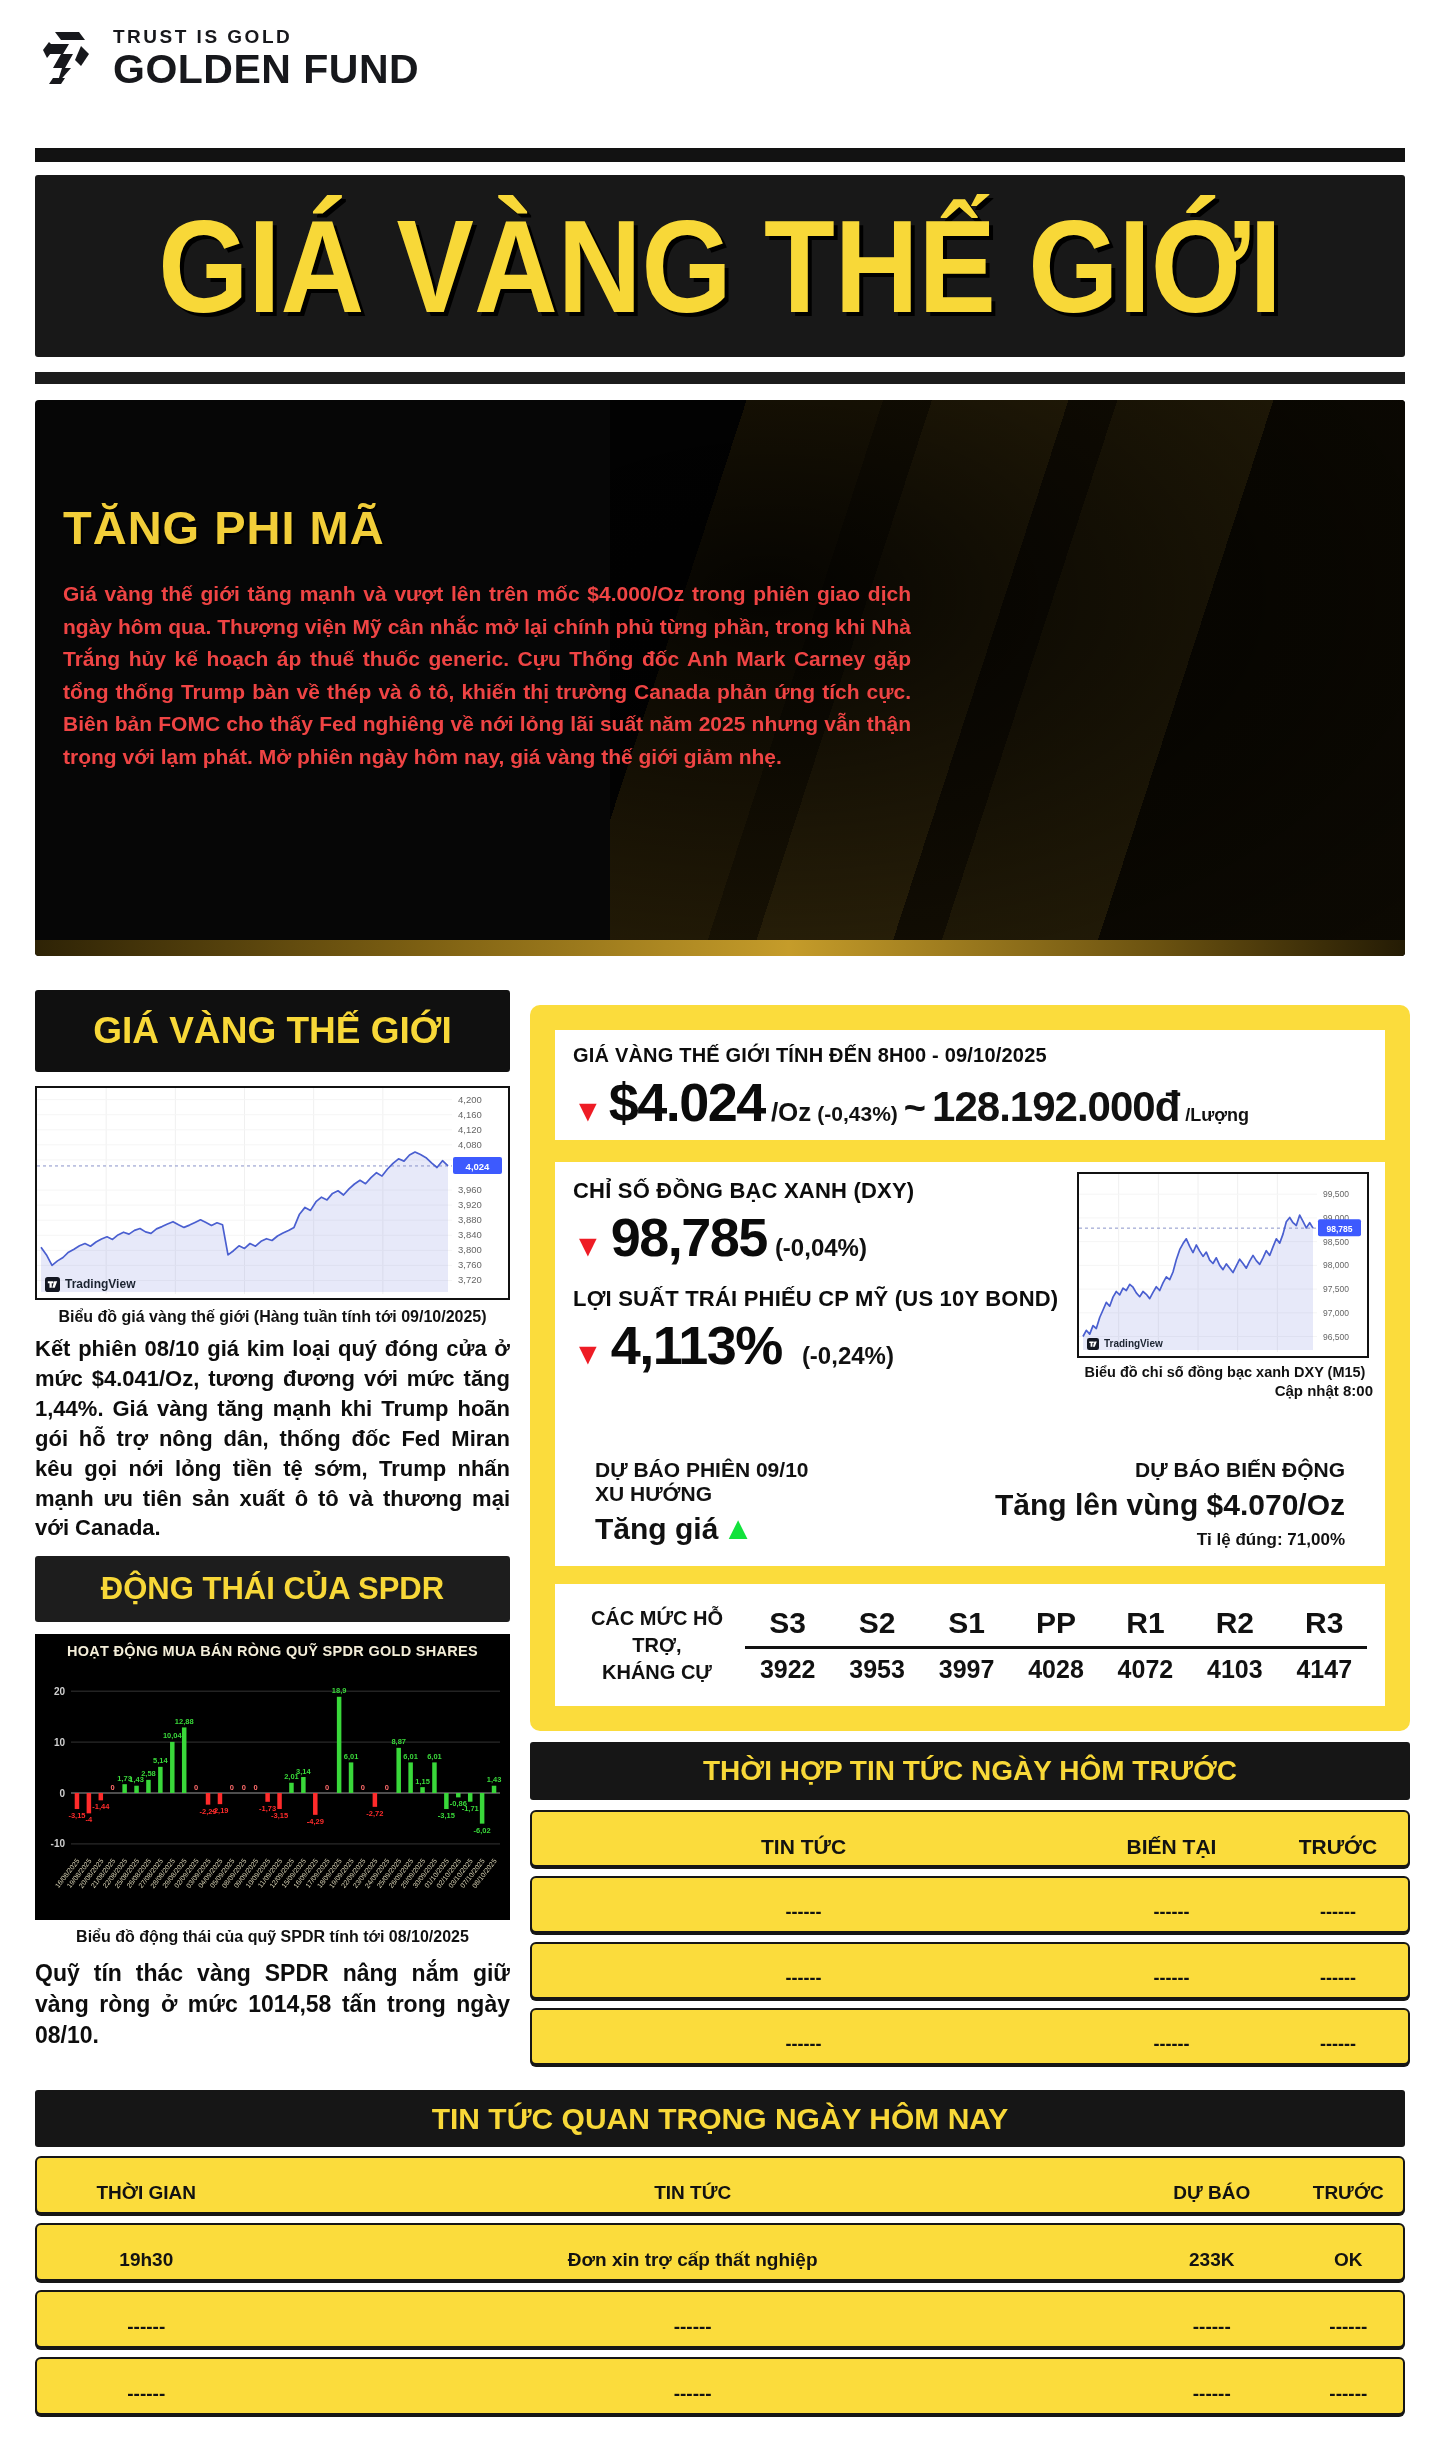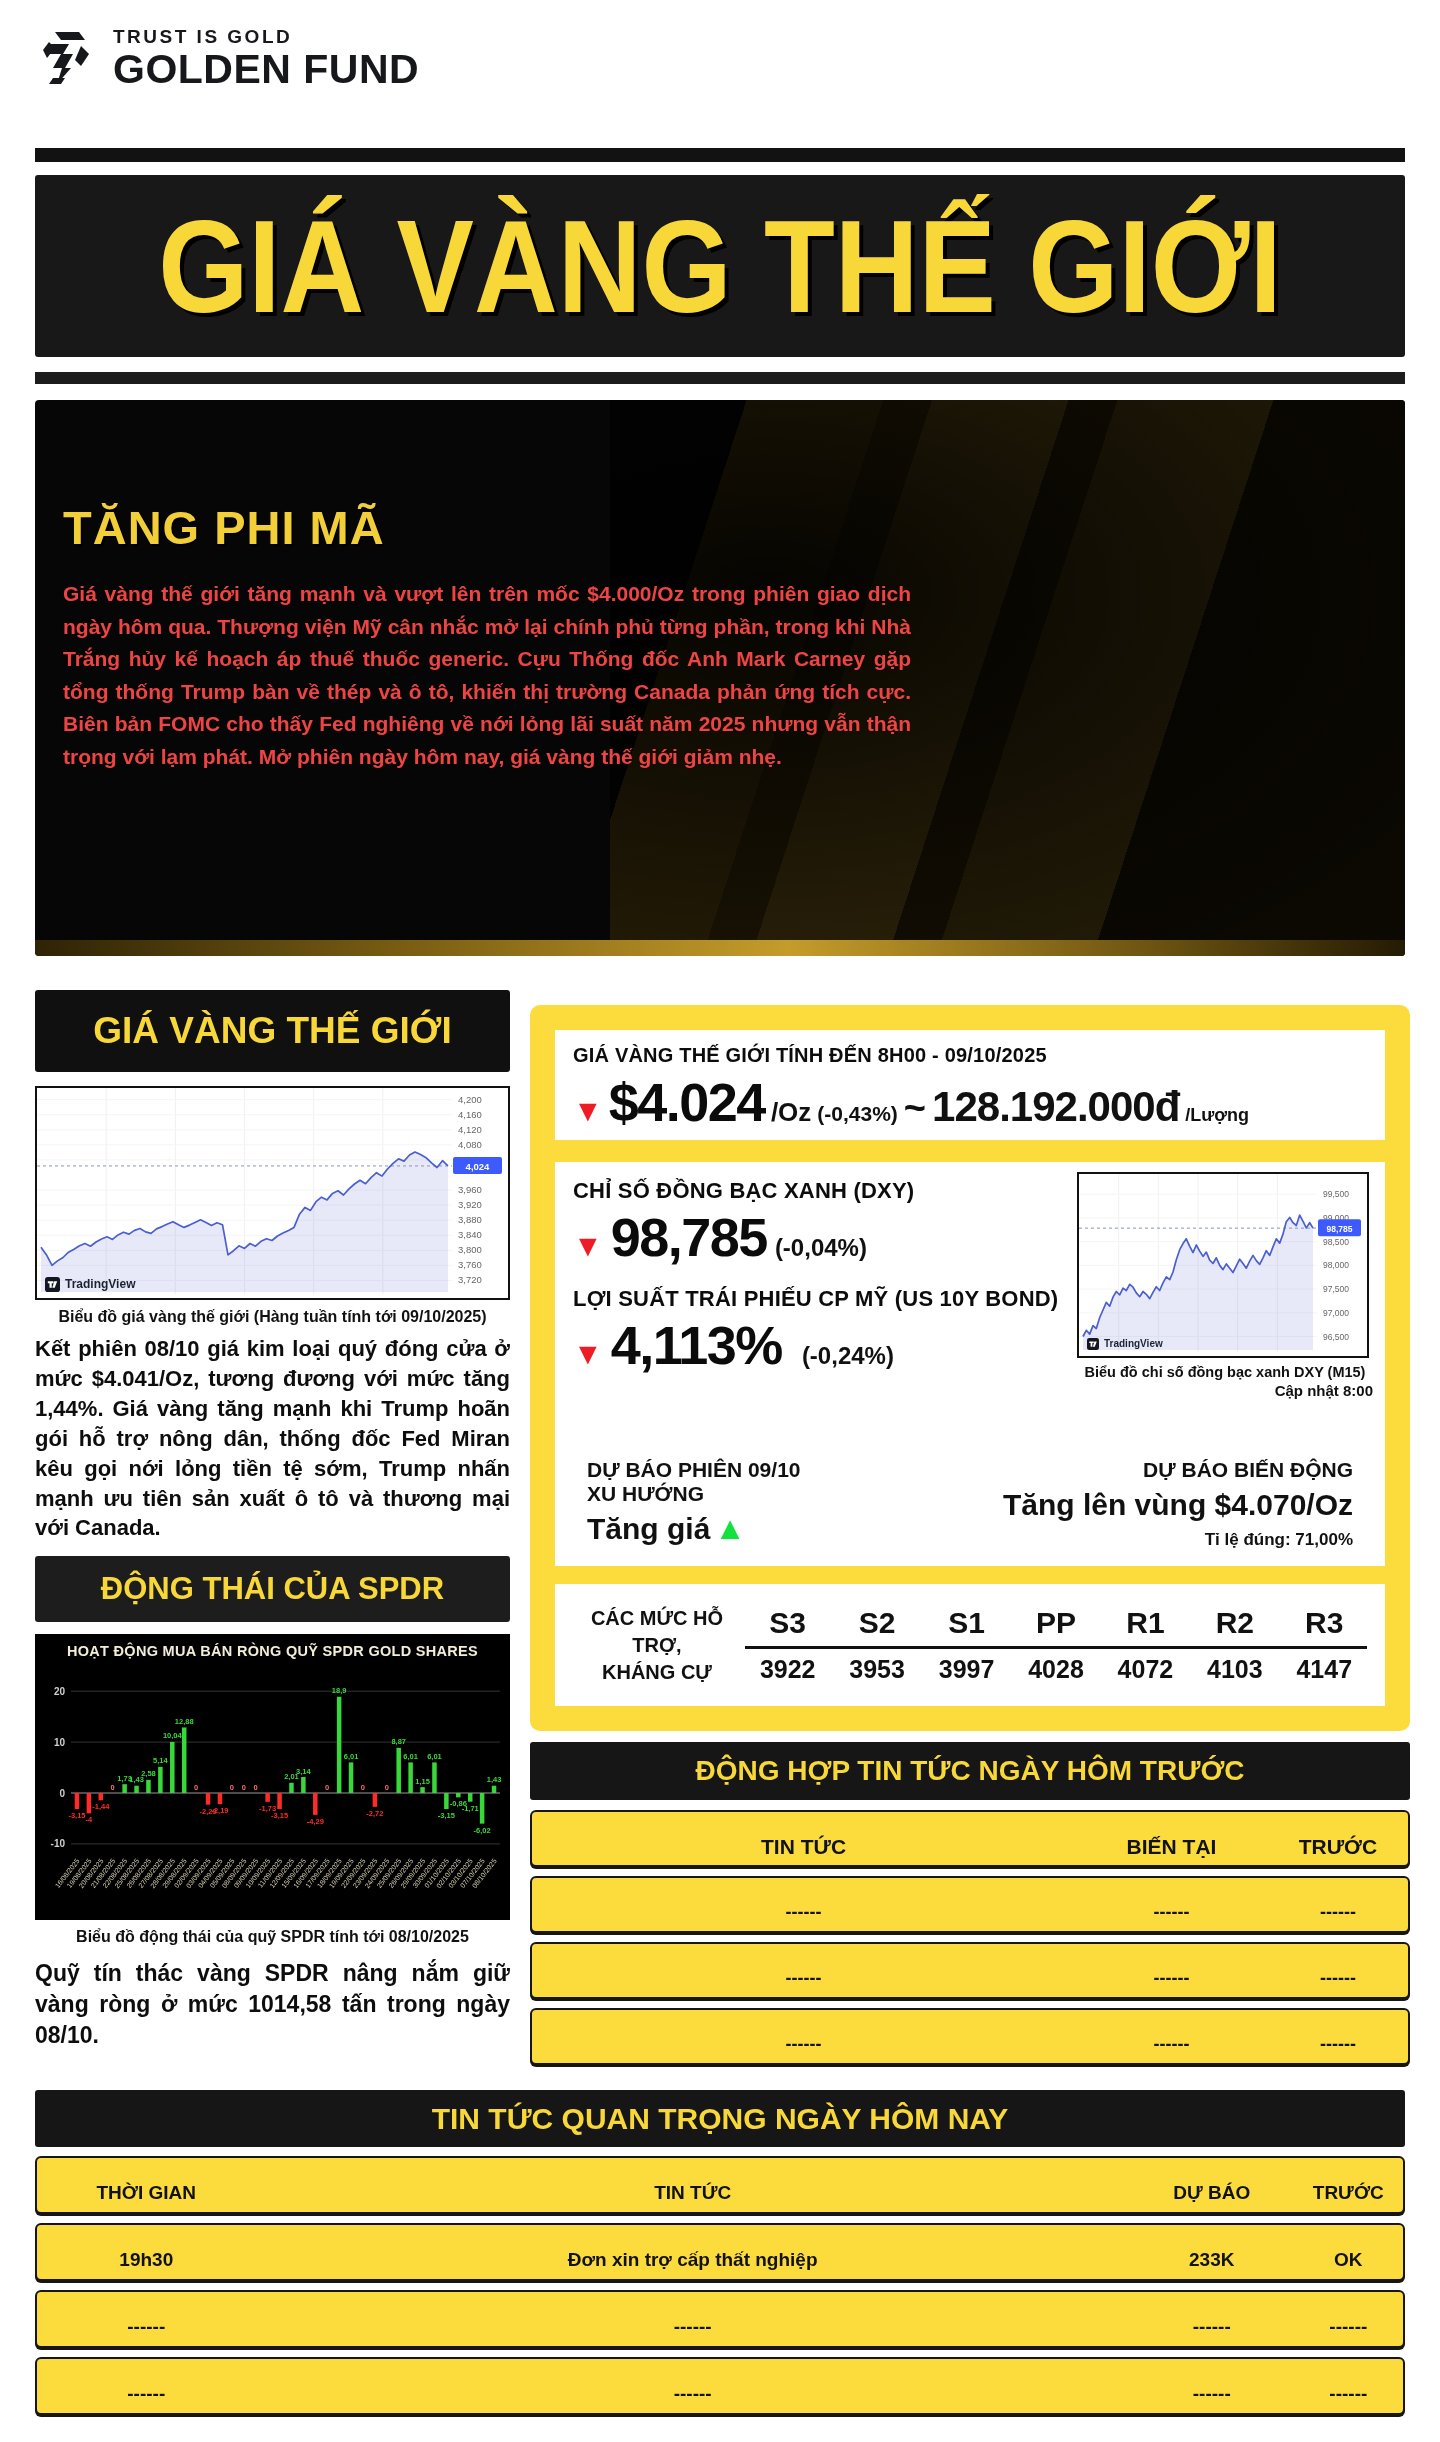--- a/index.html
+++ b/index.html
@@ -49,21 +49,21 @@
   .approx{font-size:38px;font-weight:900;}
   .vnd{font-size:42px;font-weight:900;letter-spacing:-1px;}
   .unit-sm{font-size:18px;font-weight:800;}
   #wbox2{top:157px;height:282px;}
   .dxy-left{position:absolute;left:18px;top:16px;width:520px;}
   .dxy-row{display:flex;align-items:baseline;gap:8px;margin:2px 0 18px;white-space:nowrap;}
   .chart-sub{position:absolute;right:12px;top:10px;width:296px;}
   .dxy-frame{width:288px;height:182px;border:2px solid #111;background:#fff;position:relative;}
   .dxy-cap{margin-top:6px;text-align:center;font-size:14.5px;font-weight:800;}
   .dxy-upd{text-align:right;font-size:15px;font-weight:800;margin-top:2px;}
-  #wbox3{top:437px;height:124px;display:flex;justify-content:space-between;box-sizing:border-box;padding:16px 32px;}
+  #wbox3{top:437px;height:124px;display:flex;justify-content:space-between;box-sizing:border-box;padding:16px 40px;}
   .fc-l1{font-size:21px;font-weight:800;}
   .fc-trend{font-size:30px;font-weight:900;display:flex;align-items:center;gap:4px;margin-top:4px;}
   .tri-up{color:#12E23C;font-size:32px;}
   .fc-right{text-align:right;}
   .fc-val{font-size:30px;font-weight:900;margin-top:6px;}
   .fc-acc{font-size:17px;font-weight:700;margin-top:8px;}
   #wbox4{top:579px;height:122px;display:flex;align-items:center;box-sizing:border-box;padding:8px 16px;}
   .sr-label{width:172px;text-align:center;font-size:20px;font-weight:800;line-height:1.35;}
   .sr-table{flex:1;}
   .sr-grid{display:grid;grid-template-columns:repeat(7,1fr);text-align:center;}
@@ -398,21 +398,21 @@
           <div>4028</div>
           <div>4072</div>
           <div>4103</div>
           <div>4147</div>
         </div>
     </div>
   </div>
 
 </section>
 
-<div class="nbar" id="nbar-prev">ĐỘNG HỢP TIN TỨC NGÀY HÔM TRƯỚC</div>
+<div class="nbar" id="nbar-prev">THỜI HỢP TIN TỨC NGÀY HÔM TRƯỚC</div>
 <div class="rows" id="prev-rows">
     <div class="news-row ">
       <div class="cell head-cell">TIN TỨC</div>
       <div class="cell head-cell">BIẾN TẠI</div>
       <div class="cell head-cell">TRƯỚC</div>
     </div>
     <div class="news-row ">
       <div class="cell">------</div>
       <div class="cell">------</div>
       <div class="cell">------</div>

